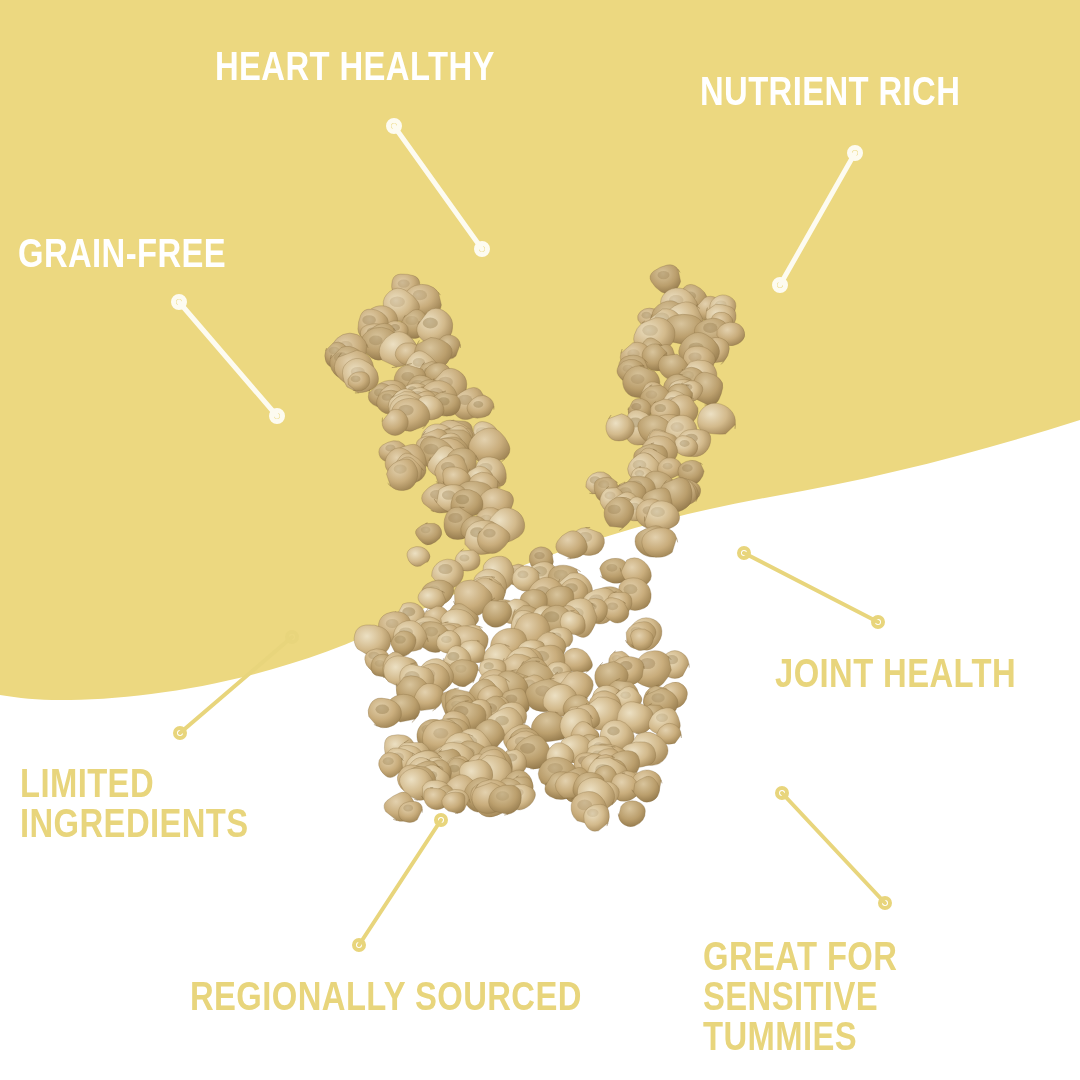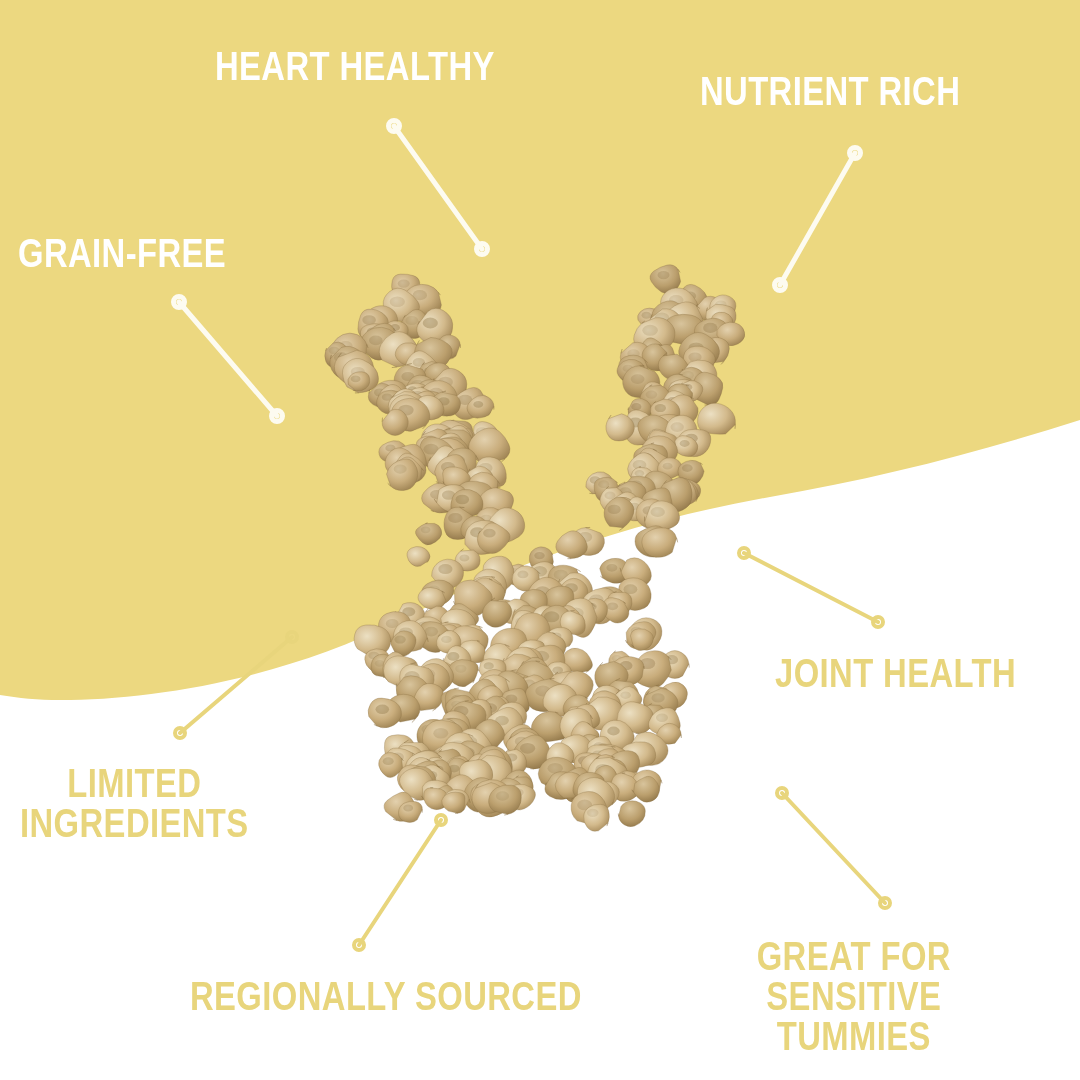--- a/index.html
+++ b/index.html
@@ -7,21 +7,20 @@
     padding: 0;
     background: #ffffff;
   }
   #stage {
     position: relative;
     width: 1080px;
     height: 1080px;
     overflow: hidden;
     background: #ffffff;
     font-family: "Liberation Sans", sans-serif;
-    text-align: center;
   }
   #bg-svg, #line-svg, #kibble-svg {
     position: absolute;
     left: 0;
     top: 0;
     width: 1080px;
     height: 1080px;
   }
   #bg-svg { z-index: 1; }
   #kibble-svg { z-index: 2; }

